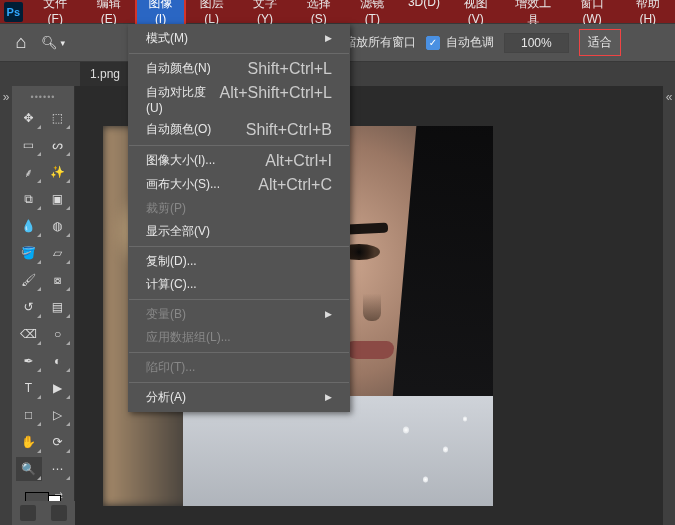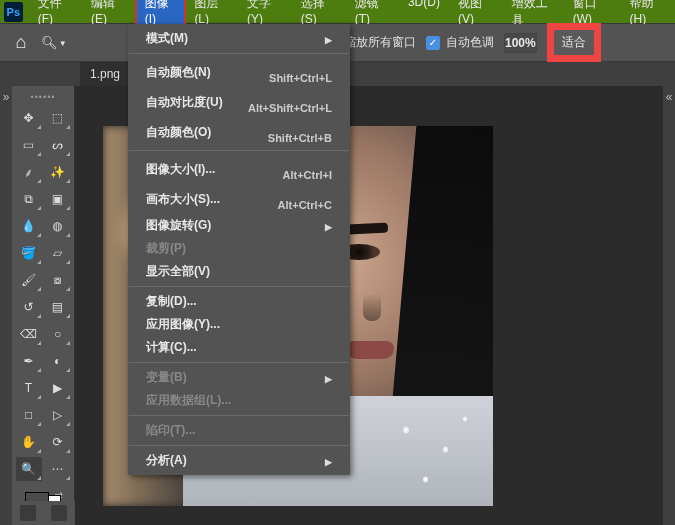--- a/index.html
+++ b/index.html
@@ -1,32 +1,32 @@
 <!DOCTYPE html>
 <html><head>
 <meta charset="utf-8">
 <style>
   * { margin:0; padding:0; box-sizing:border-box; font-family:"Microsoft YaHei",sans-serif; font-size:12px; user-select:none; }
   body { background:#525252; width:675px; height:525px; overflow:hidden; position:relative; color:#e8e8e8; }
-  .menubar { height:24px; background:#4d7c0f; border-bottom:1px solid #383838; display:flex; align-items:center; padding-left:4px; }
+  .menubar { height:24px; background:#7f1d1d; border-bottom:1px solid #383838; display:flex; align-items:center; padding-left:4px;text-align:center; }
   .ps-logo { width:20px; height:20px; background:#001e36; color:#31a8ff; display:flex; align-items:center; justify-content:center; font-weight:bold; font-size:11px; border-radius:2px; margin-right:6px; }
   .menubar .mitem { padding:3px 9px; cursor:default; }
   .menubar .mitem.hl { background:#2a66c3; color:#fff; outline:2px solid #d4352a; outline-offset:-1px; position:relative; }
   .badge { position:absolute; bottom:-8px; left:-6px; width:14px; height:14px; background:#d4352a; color:#fff; border-radius:50%; display:flex; align-items:center; justify-content:center; font-size:9px; }
   .optbar { height:38px; background:#535353; display:flex; align-items:center; padding-left:10px; gap:10px; border-bottom:1px solid #383838; position:relative; }
   .icon-btn { width:22px; height:22px; display:flex; align-items:center; justify-content:center; color:#e8e8e8; }
   .home-ic::before { content:"\2302"; font-size:18px; }
   .zoom-ic::before { content:"\1F50D\FE0E"; font-size:13px; }
   .caret::after { content:"\25BE"; font-size:9px; margin-left:3px; }
   .cbwrap { display:flex; align-items:center; gap:6px; color:#e0e0e0; }
   .cbox { width:14px; height:14px; border:1px solid #888; border-radius:2px; display:inline-flex; align-items:center; justify-content:center; }
   .cbox.checked { background:#4a90e2; border-color:#4a90e2; }
   .cbox.checked::after { content:"\2713"; font-size:10px; color:#fff; }
-  .zoomval { border:1px solid #444; background:#484848; padding:2px 0;font-weight:bold; }
-  .fitbtn { border:7px solid #ef4444; background:#5a5a5a; padding:4px 8px; }
+  .zoomval { border:1px solid #444; background:#484848; padding:2px 16px; }
+  .fitbtn { border:1px solid #ef4444; background:#5a5a5a; padding:4px 8px; }
   .tabstrip { height:24px; background:#3f3f3f; display:flex; align-items:center; padding-left:80px; }
   .tabitem { padding:10px 10px; background:#2f2f2f; color:#ddd; display:flex; align-items:center; gap:16px; }
   .tabitem .close::after { content:"\00D7"; color:#aaa; }
   .workspace { position:absolute; top:86px; left:0; right:0; bottom:0; display:flex; }
   .panel-left { width:12px; background:#3f3f3f; display:flex; align-items:flex-start; justify-content:center; padding-top:4px; }
   .panel-left::before { content:"\00BB"; color:#bbb; }
   .toolbox { width:63px; background:#535353; border-right:1px solid #313131; display:flex; flex-direction:column; align-items:center; padding:4px 0; }
   .tool-dots { color:#999; font-size:9px; letter-spacing:1px; margin:2px 0 4px; }
   .trow { display:flex; gap:3px; margin-bottom:3px; }
   .tool { width:26px; height:24px; display:flex; align-items:center; justify-content:center; color:#ddd; position:relative; }
@@ -48,27 +48,27 @@
   .brow { position:absolute; left:225px; top:98px; width:60px; height:10px; background:#1a1512; border-radius:4px; transform:rotate(-3deg); }
   .nose { position:absolute; left:260px; top:140px; width:18px; height:55px; background:linear-gradient(180deg,transparent,#74584700,#6b5344); border-radius:8px; }
   .lips { position:absolute; left:243px; top:215px; width:48px; height:18px; background:#8b4a45; border-radius:10px 10px 14px 14px; }
   .shirt { position:absolute; left:80px; top:270px; width:330px; height:140px; background:linear-gradient(180deg,#cfd3d9,#a7acb3); }
   .drop { position:absolute; background:radial-gradient(circle,#fff 0%,#e4e7ea 60%,transparent 80%); border-radius:50%; }
   .d1{left:300px;top:300px;width:6px;height:8px}.d2{left:340px;top:320px;width:5px;height:7px}.d3{left:360px;top:290px;width:4px;height:6px}.d4{left:320px;top:350px;width:5px;height:7px}
   .panel-right { width:12px; background:#3f3f3f; display:flex; align-items:flex-start; justify-content:center; padding-top:4px; }
   .panel-right::before { content:"\00AB"; color:#bbb; }
   
   .dropdown { position:absolute; top:24px; left:128px; width:222px; background:#535353; box-shadow:2px 2px 6px rgba(0,0,0,.5); z-index:100; padding:3px 0; }
-  .dditem { padding:3px 18px; color:#e8e8e8; display:flex; align-items:center; justify-content:space-between; position:relative;font-weight:bold; }
+  .dditem { padding:3px 18px; color:#e8e8e8; display:flex; justify-content:space-between; position:relative; }
   .dditem.disabled { color:#888; }
   .dditem .arrow::after { content:"\25B6"; font-size:9px; color:#ddd; }
   .dditem.hl .arrow { outline:2px solid #d4352a; padding:2px; position:relative; }
   .dditem.hl .arrow .badge2 { position:absolute; top:-7px; left:-10px; width:14px; height:14px; background:#d4352a; color:#fff; border-radius:50%; display:flex; align-items:center; justify-content:center; font-size:9px; }
   .ddsep { height:1px; background:#6a6a6a; margin:3px 1px; }
-  .kbd { color:#ccc; font-size:11px;margin-top:12px; }
+  .kbd { color:#ccc; font-size:16px; }
   .bottom-strip { position:absolute; left:12px; bottom:0; width:63px; height:24px; background:#535353; display:flex; align-items:center; justify-content:space-around; }
   .qbtn { width:16px; height:16px; background:#3b3b3b; border-radius:2px; }
 </style>
 </head>
 <body>
 
 <div class="menubar">
   <div class="ps-logo">Ps</div>
   <div id="menu-items" style="display: flex;">
       <div class="mitem">文件(F)</div>
@@ -224,36 +224,29 @@
     </div>
     <div class="ddsep"></div>
     <div class="dditem">
       <span>图像大小(I)...</span>
       <span class="kbd">Alt+Ctrl+I</span>
     </div>
     <div class="dditem">
       <span>画布大小(S)...</span>
       <span class="kbd">Alt+Ctrl+C</span>
     </div>
-    <div class="dditem">
-      <span>图像旋转(G)</span>
-      <span class="arrow"></span>
-    </div>
     <div class="dditem disabled">
       <span>裁剪(P)</span>
     </div>
     <div class="dditem">
       <span>显示全部(V)</span>
     </div>
     <div class="ddsep"></div>
     <div class="dditem">
       <span>复制(D)...</span>
-    </div>
-    <div class="dditem">
-      <span>应用图像(Y)...</span>
     </div>
     <div class="dditem">
       <span>计算(C)...</span>
     </div>
     <div class="ddsep"></div>
     <div class="dditem disabled">
       <span>变量(B)</span>
       <span class="arrow"></span>
     </div>
     <div class="dditem disabled">

